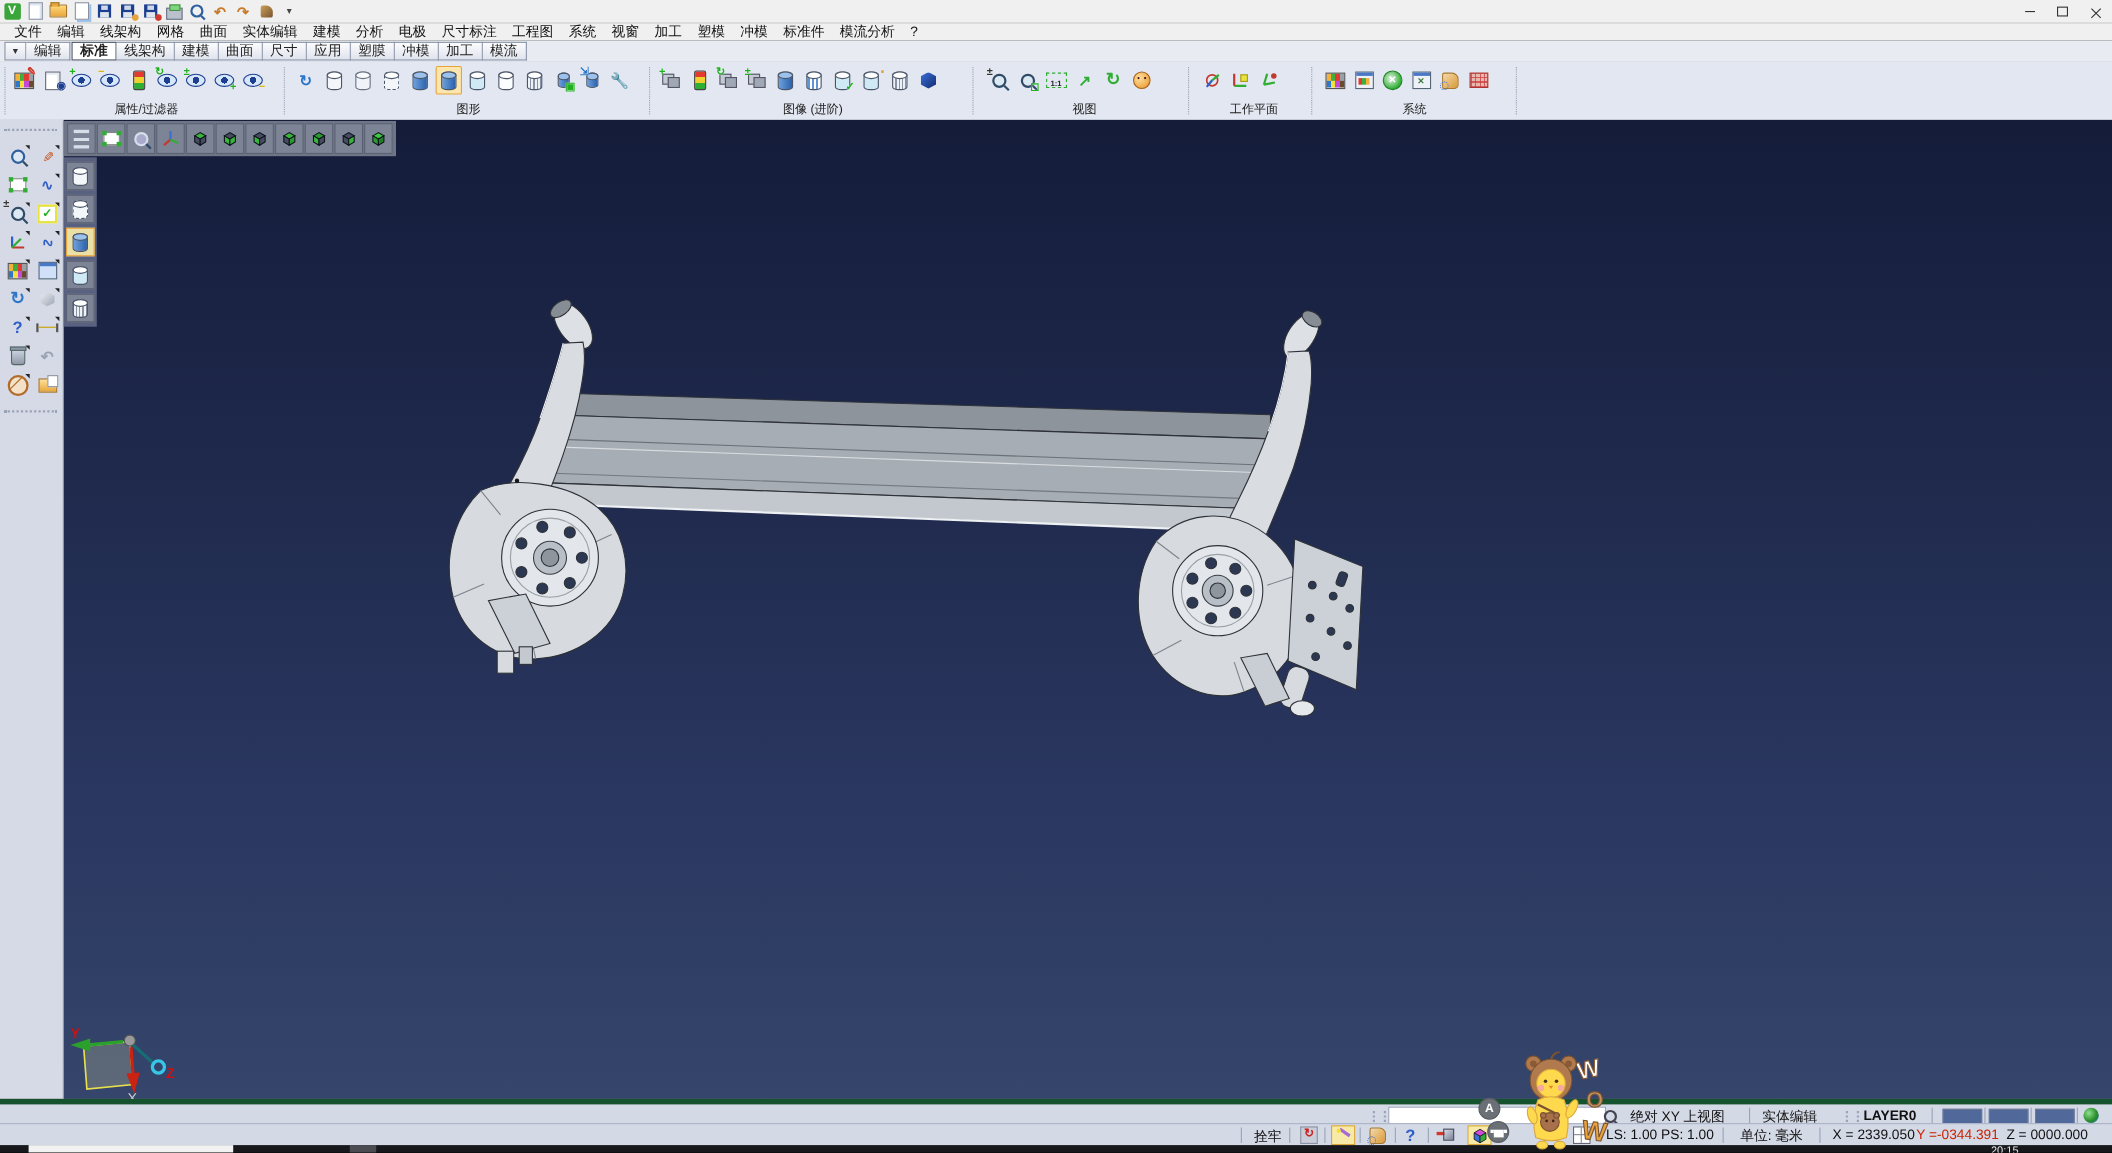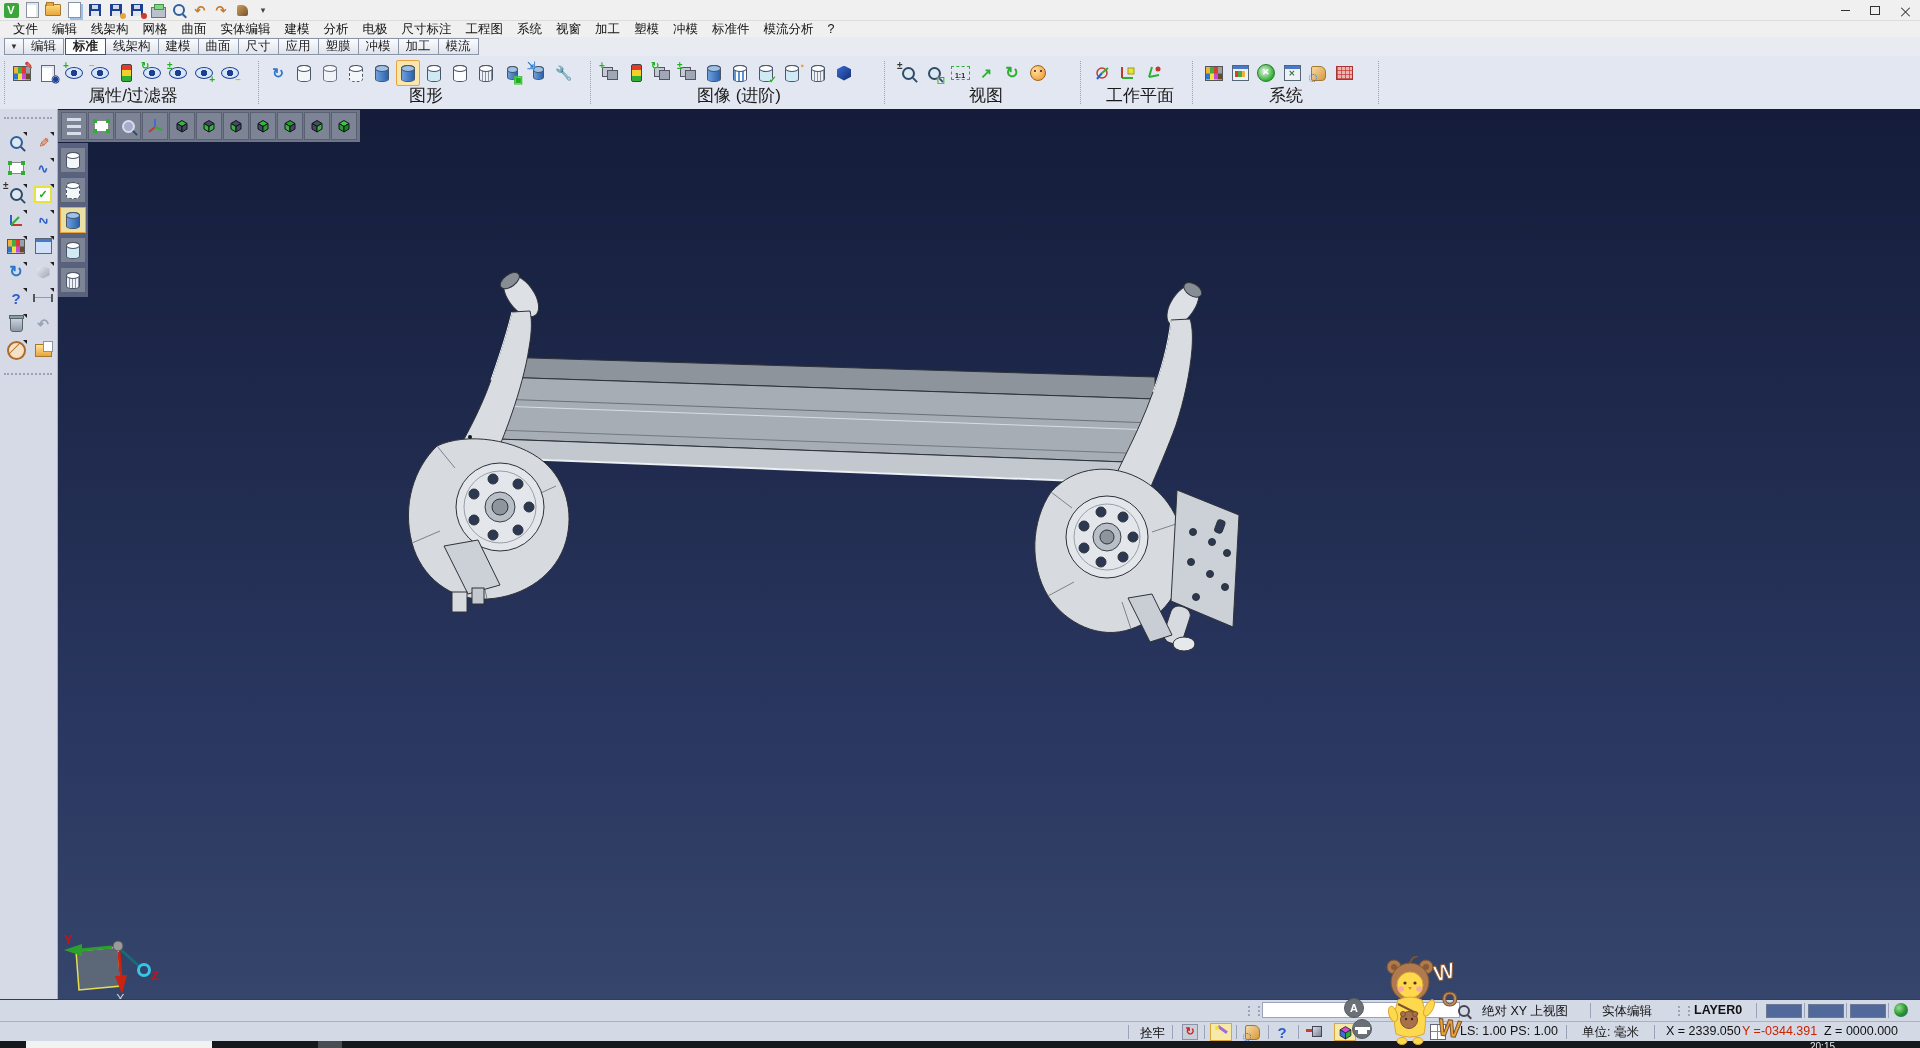--- a/index.html
+++ b/index.html
@@ -44,21 +44,21 @@
   
   #tabbar{position:absolute;left:0;top:37px;width:1920px;height:19px;background:#e9ebf2;border-bottom:1px solid #c2c8d6;display:flex;align-items:center;gap:0;padding-left:4px;}
   .tabdrop{width:18px;height:15px;border:1px solid #8b95a8;background:linear-gradient(#fbfcfe,#dfe3ec);display:flex;align-items:center;justify-content:center;font-size:8px;color:#333;}
   .tab{height:15px;line-height:15px;padding:0 7px;border:1px solid #8b95a8;border-left:none;background:linear-gradient(#fbfcfe,#dfe3ec);font-size:12.5px;color:#222;white-space:nowrap;}
   .tab.sel{background:#fff;border:1px solid #4a5568;font-weight:bold;margin-left:1px;}
 
   
   #ribbon{position:absolute;left:0;top:56px;width:1920px;height:53px;background:#e3e7f1;border-bottom:1px solid #7f8aa0;}
   .rgroup{position:absolute;top:0;height:53px;}
   .ricons{display:flex;gap:2px;padding-top:4px;align-items:center;}
-  .rlabel{position:absolute;bottom:2px;left:0;width:100%;text-align:center;font-size:17px;color:#1a1a1a;white-space:nowrap;}
+  .rlabel{position:absolute;bottom:2px;left:0;width:100%;text-align:center;font-size:11px;color:#1a1a1a;white-space:nowrap;}
   .rsep{position:absolute;top:5px;bottom:5px;border-left:1px dotted #98a0b4;}
   .tile{width:24px;height:26px;display:flex;align-items:center;justify-content:center;position:relative;border-radius:2px;flex:none;}
   .tile.sel{background:#fbe7ae;border:1px solid #e8a33d;width:22px;height:24px;}
 
   
   .icyl{display:inline-block;width:12px;height:15px;border:1px solid #4a5568;border-radius:6px/3px;background:#f4f7fa;position:relative;}
   .icyl::before{content:"";position:absolute;left:-1px;right:-1px;top:-1px;height:5px;border:1px solid #4a5568;border-radius:50%;background:#fff;}
   .icyl.b{background:linear-gradient(90deg,#6ea0dc,#2a62ad);} .icyl.b::before{background:#9cc2ec;}
   .icyl.c{background:#cfe9f5;} .icyl.s{background:repeating-linear-gradient(90deg,#5f95d6 0 2px,#fff 2px 4px);}
   .icyl.h{background:repeating-linear-gradient(90deg,#eef2f6 0 2px,#8a93a3 2px 3px);}
@@ -132,21 +132,21 @@
   #dispstrip{position:absolute;left:58px;top:143px;width:30px;display:flex;flex-direction:column;gap:4px;align-items:center;background:#596180;padding:4px 0;}
   .dtile{width:24px;height:24px;background:#7c8496;border:1px solid #5a6172;display:flex;align-items:center;justify-content:center;}
   .dtile.sel{background:#eadfa4;border:1px solid #e8a33d;}
 
   
   #watermark{position:absolute;left:886px;top:502px;display:flex;gap:10px;align-items:flex-start;}
   #wm-text .t1{font-size:21px;font-weight:bold;color:#e87722;letter-spacing:2px;}
   #wm-text .t2{font-size:6.5px;color:#e87722;letter-spacing:.5px;margin-top:2px;}
 
   
-  #status1{position:absolute;left:0;top:999px;width:1920px;height:21px;background:#d4d9e6;border-top:1px solid #14532d;}
+  #status1{position:absolute;left:0;top:999px;width:1920px;height:21px;background:#d4d9e6;border-top:5px solid #14532d;}
   #status2{position:absolute;left:0;top:1021px;width:1920px;height:20px;background:#d4d9e6;border-top:1px solid #aab3c6;}
   .st{position:absolute;top:3px;font-size:12.5px;color:#111;white-space:nowrap;}
   .vsep{position:absolute;top:3px;bottom:3px;border-left:1px solid #9aa3b8;}
   .hdots{position:absolute;top:6px;width:8px;height:10px;border-left:2px dotted #9aa3b8;border-right:2px dotted #9aa3b8;}
   #searchbox{position:absolute;left:1262px;top:2px;width:190px;height:14px;background:#fff;border:1px solid #9aa3b8;font-size:11px;padding:0 3px;}
   .smag2{position:absolute;left:1458px;top:5px;width:8px;height:8px;border:2px solid #445;border-radius:50%;}
   .smag2::after{content:"";position:absolute;right:-4px;bottom:-3px;width:5px;height:2px;background:#445;transform:rotate(45deg);}
   .swatch{position:absolute;top:4px;width:34px;height:12px;background:#51689b;border:1px solid #6d7894;}
   .iglobe{position:absolute;left:1894px;top:3px;width:14px;height:14px;border-radius:50%;background:radial-gradient(circle at 35% 35%,#8fe08f,#2a8f2a 55%,#1b5fb0);}
   .s2tile{position:absolute;top:2px;width:20px;height:16px;display:flex;align-items:center;justify-content:center;}

